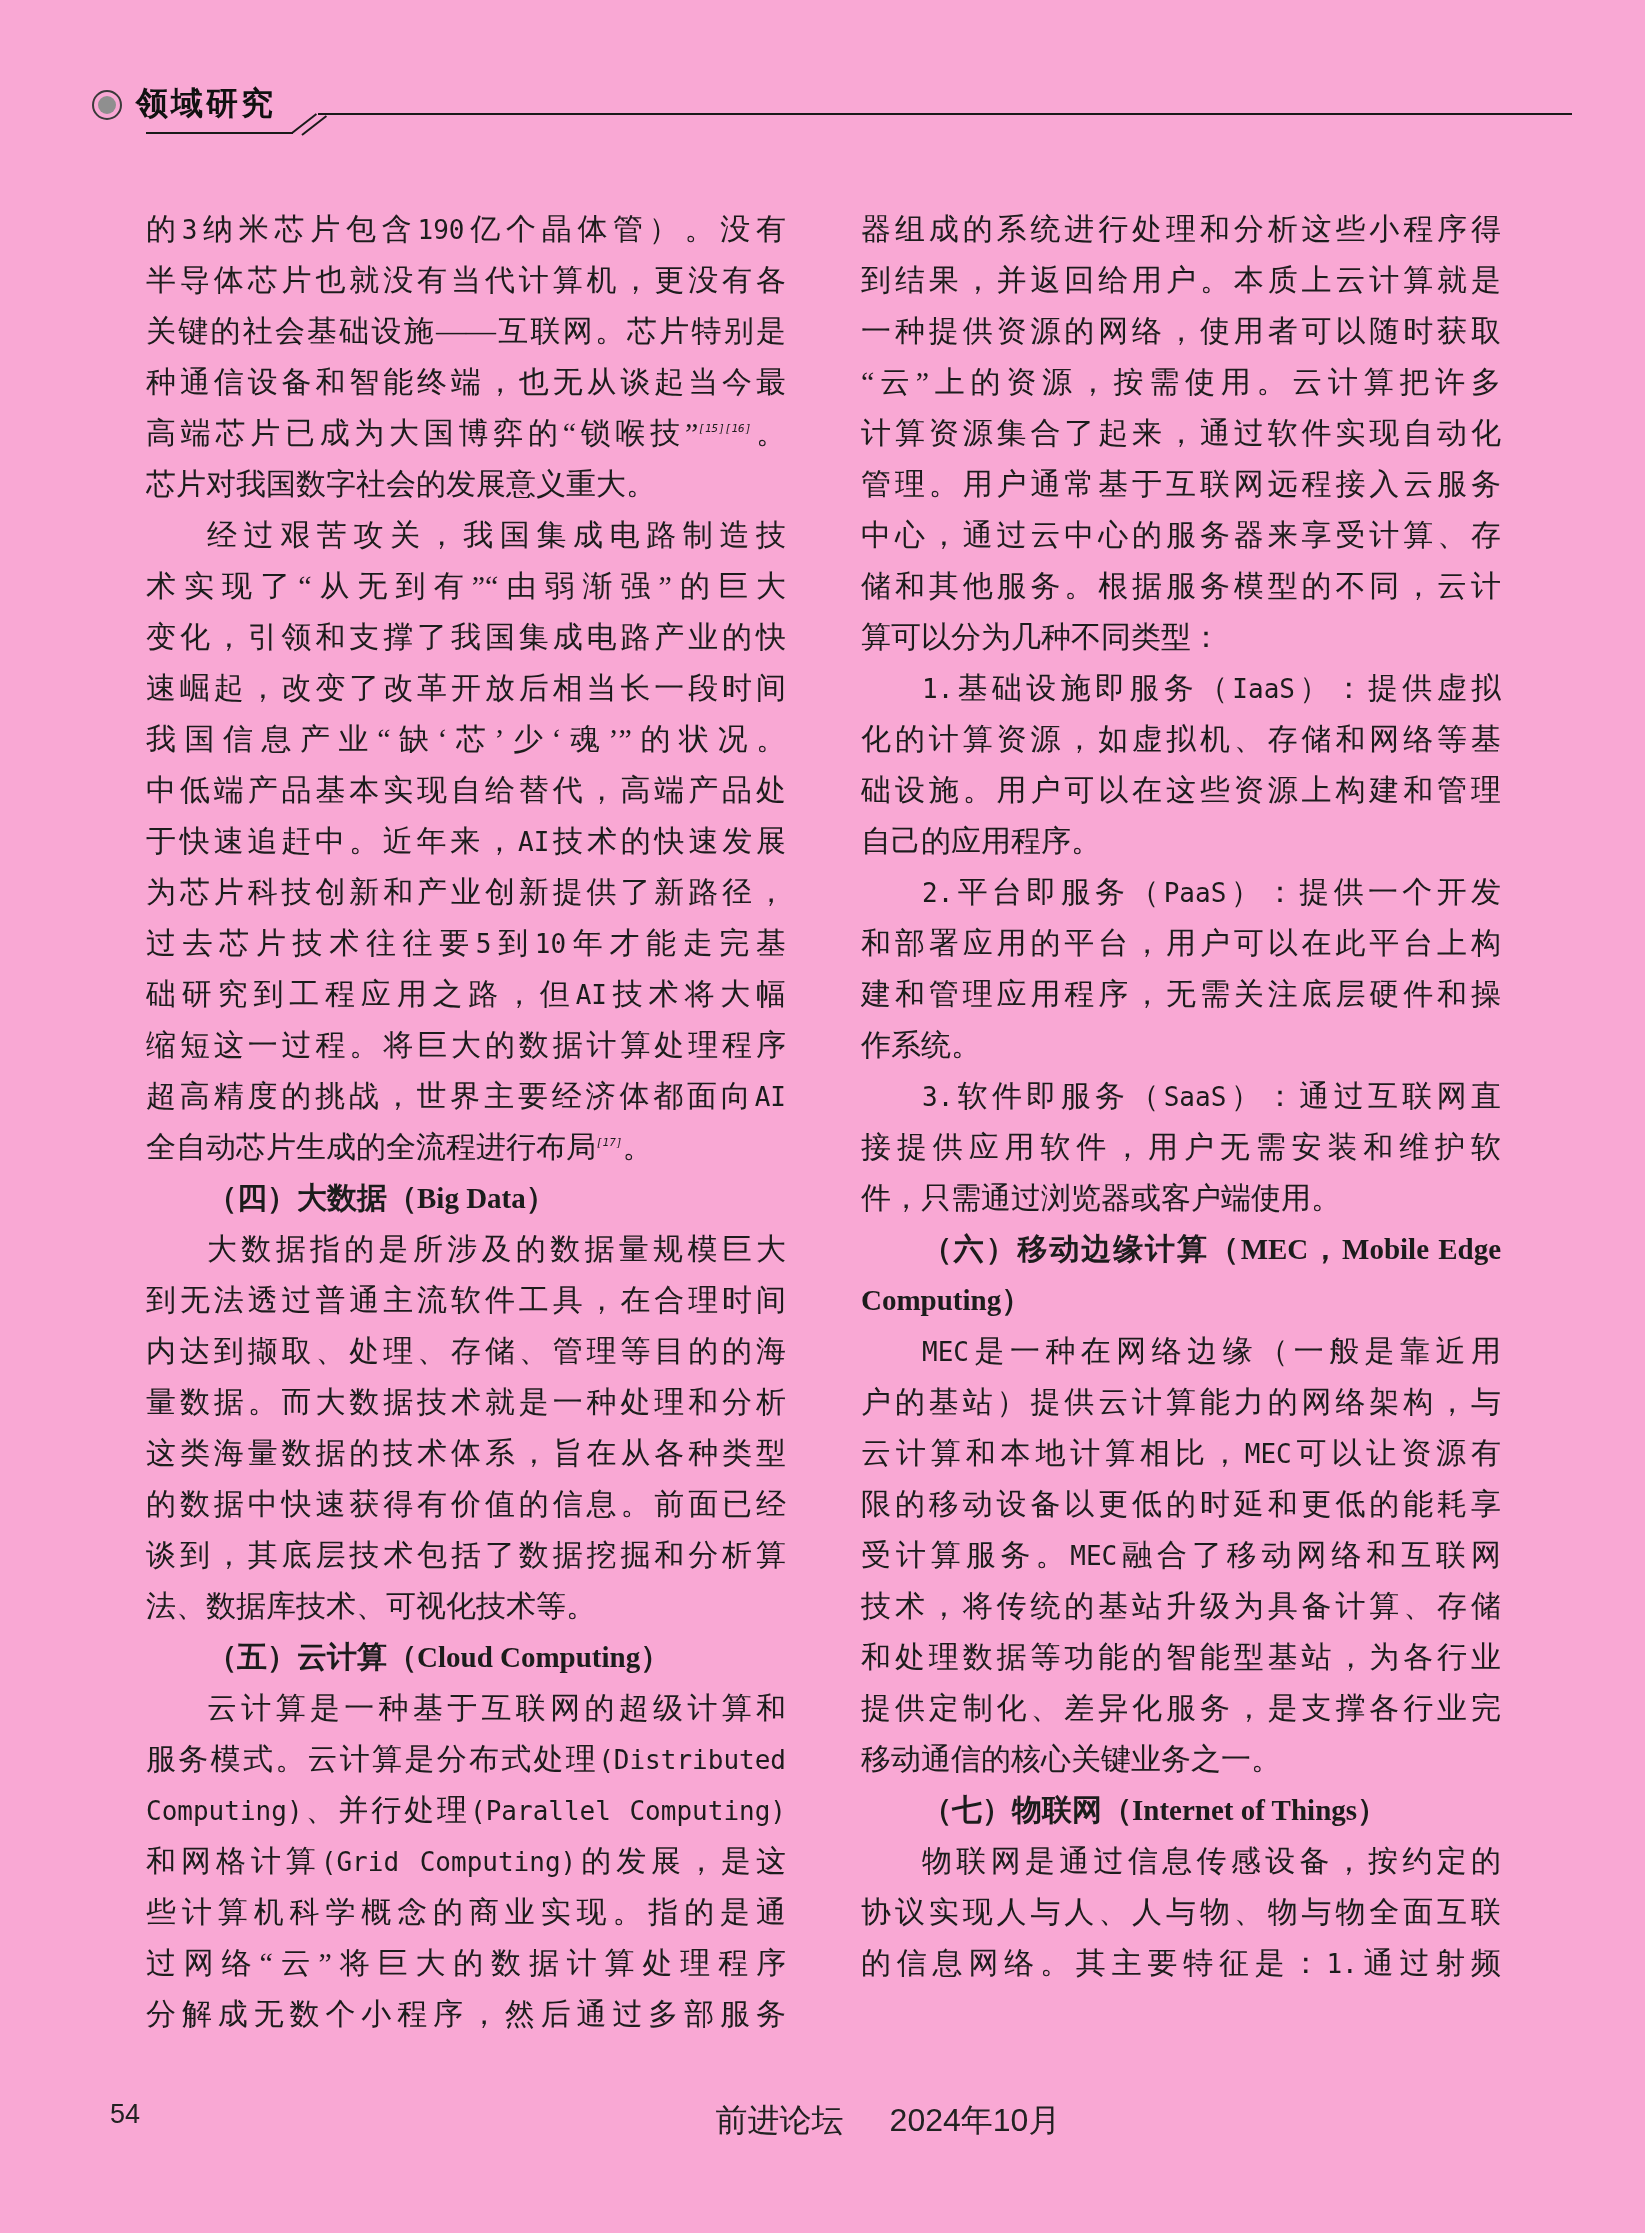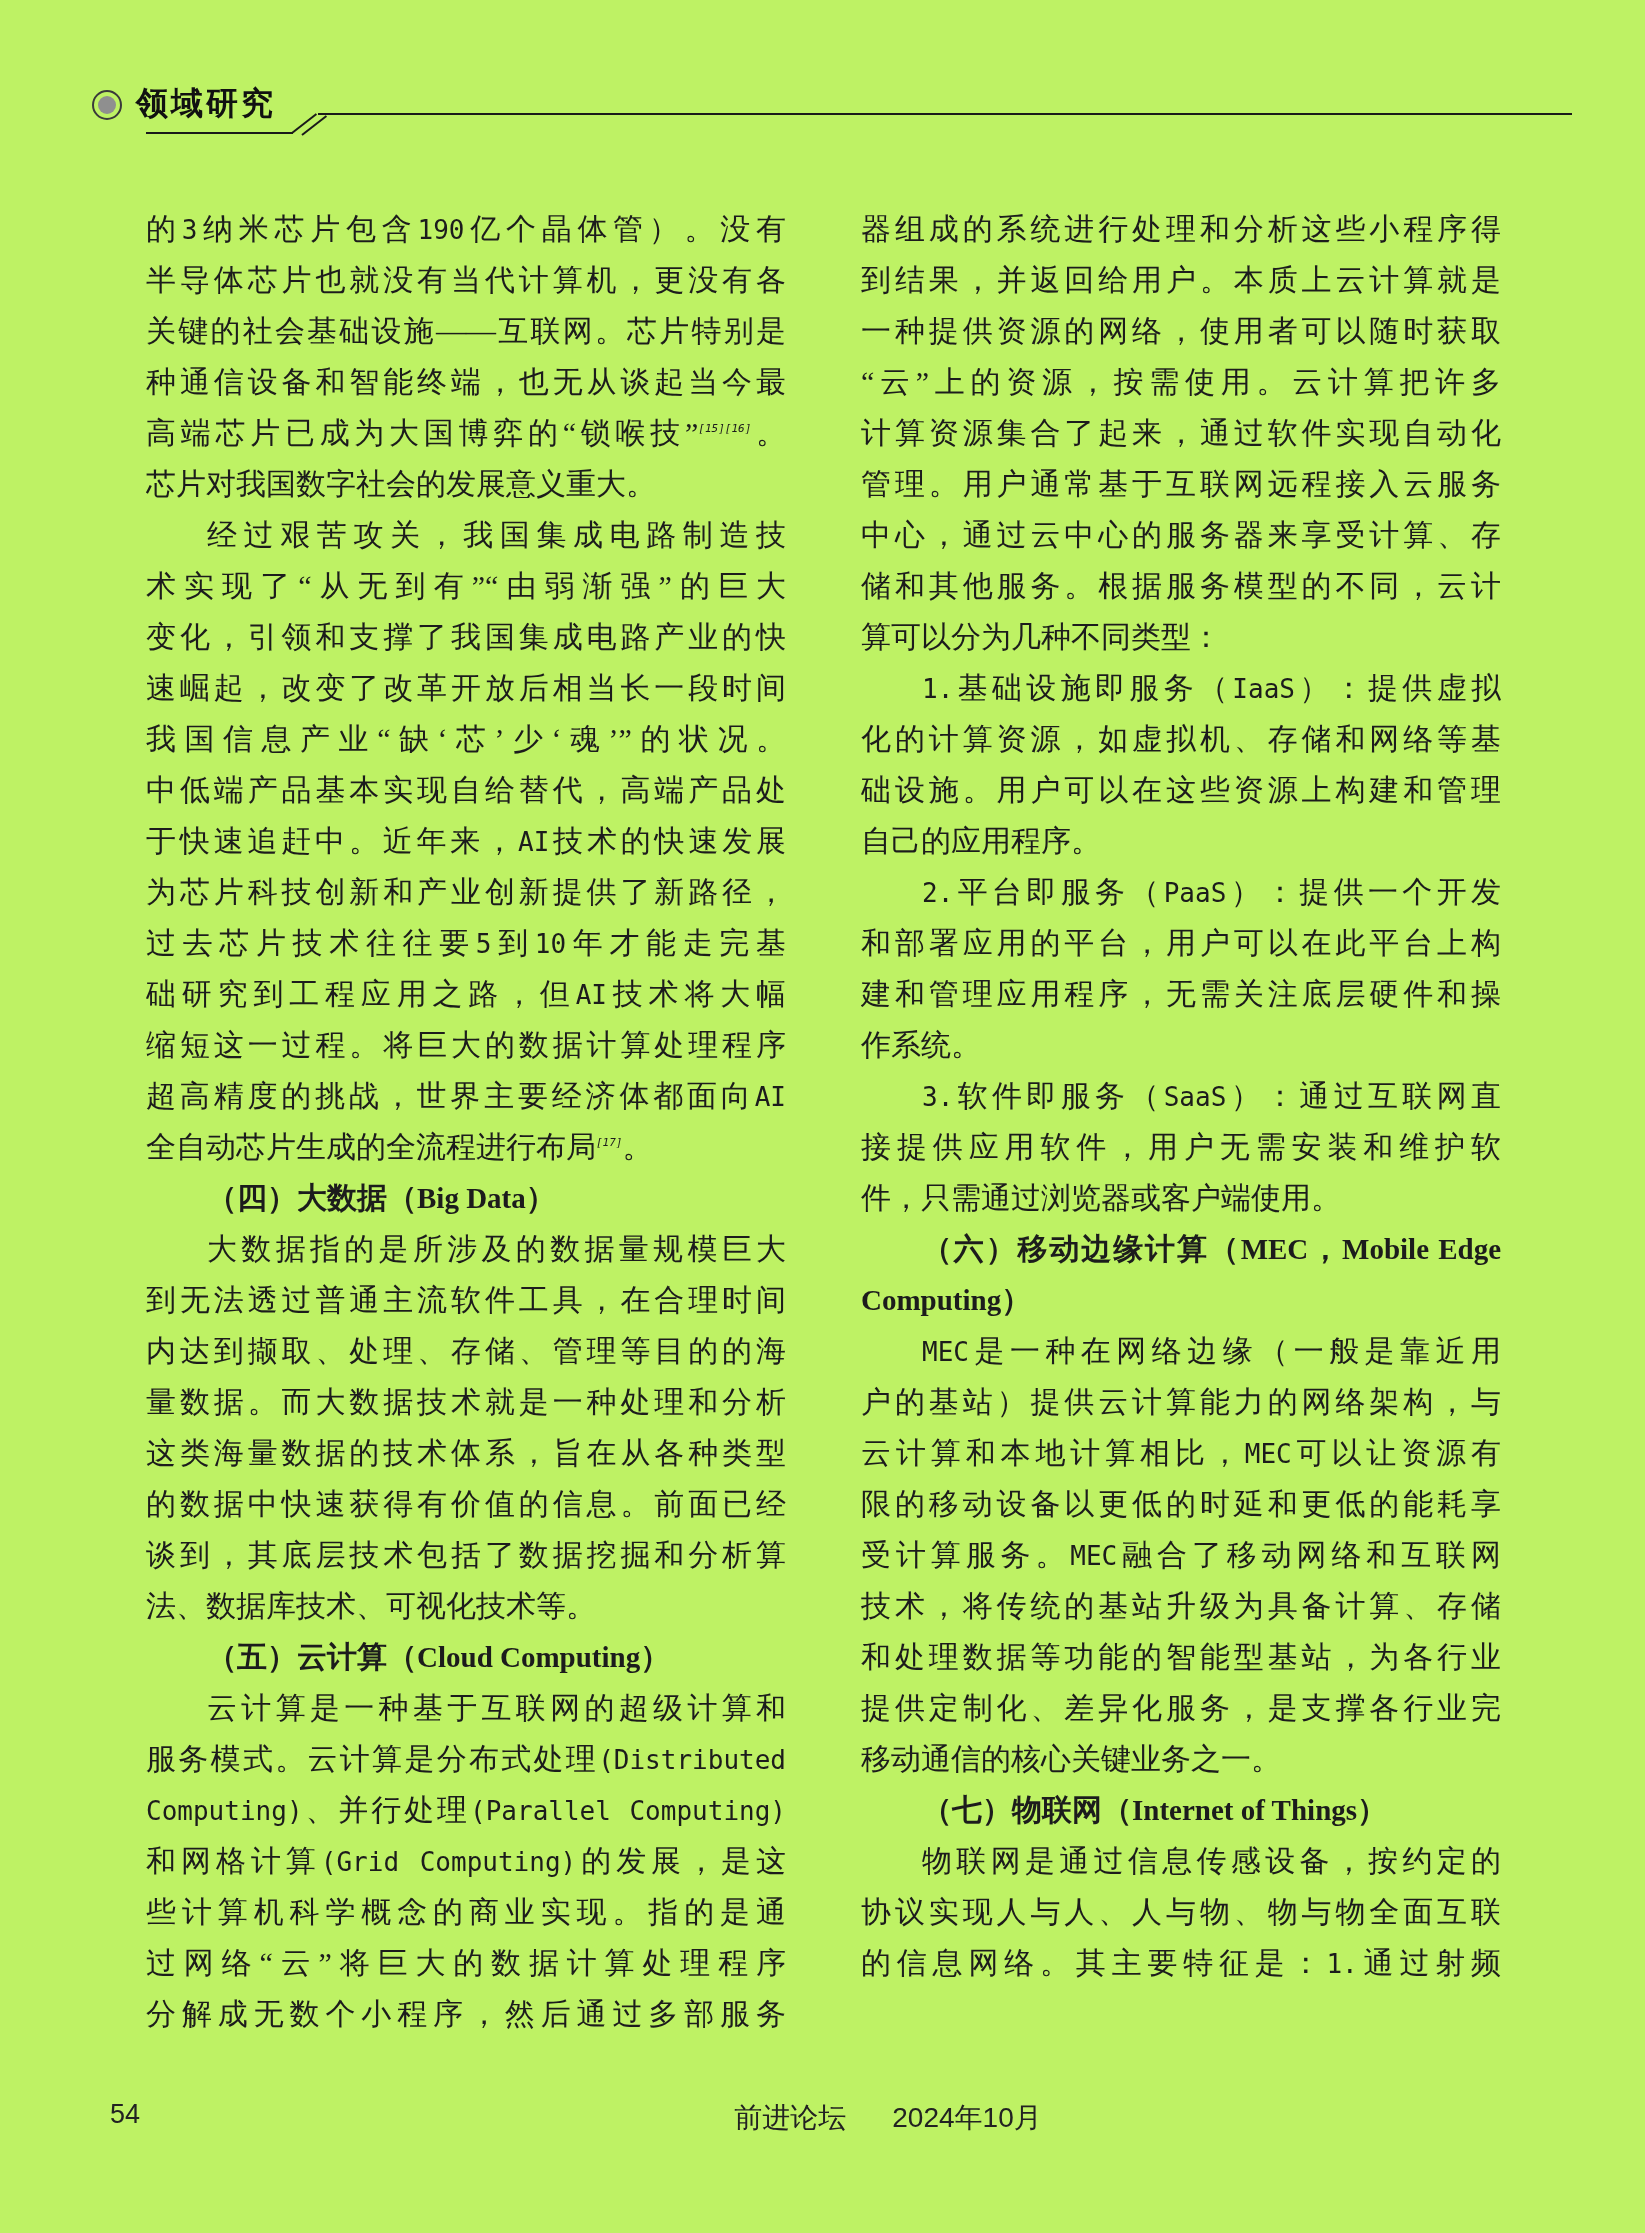--- a/index.html
+++ b/index.html
@@ -1,16 +1,16 @@
 <!DOCTYPE html>
 <html><head>
 <meta charset="utf-8">
 <style>
   html,body{margin:0;padding:0;background:#e8e8e8;}
-  .page{position:relative;width:1646px;height:2234px;background:#bef264;color:#1a1a1a;overflow:hidden;}
+  .page{position:relative;width:1646px;height:2234px;background:#f9a8d4;color:#1a1a1a;overflow:hidden;}
 
   
   .bullet{position:absolute;left:92px;top:90px;width:26px;height:26px;border:2px solid #3a3a3a;border-radius:50%;}
   .bullet-in{position:absolute;left:4px;top:4px;width:18px;height:18px;background:#8f8f8f;border-radius:50%;}
   .hdr-title{position:absolute;left:136px;top:82px;font-family:"Liberation Sans","DejaVu Sans",sans-serif;font-weight:bold;font-size:32px;letter-spacing:3px;color:#111;}
   .rule-short{position:absolute;left:146px;top:132px;width:147px;height:2px;background:#1a1a1a;}
   .slash{position:absolute;width:31px;height:2px;background:#1a1a1a;transform:rotate(-38deg);transform-origin:left center;}
   .s1{left:292px;top:132px;}
   .s2{left:302px;top:134px;}
   .rule-long{position:absolute;left:318px;top:113px;width:1254px;height:2px;background:#1a1a1a;}
@@ -25,21 +25,21 @@
   .pe{text-align-last:left;}
   .ind{text-indent:61px;}
   .head{font-weight:700;}
   .lat{font-family:"DejaVu Sans Mono","Liberation Mono",monospace;font-size:26px;}
   .head .lat{font-family:inherit;font-size:29px;}
   .sup{font-family:"DejaVu Sans Mono","Liberation Mono",monospace;font-size:11px;position:relative;top:-11px;letter-spacing:0;font-style:italic;}
 
   
   .ftr-num{position:absolute;left:110px;top:2099px;font-family:"Liberation Sans","DejaVu Sans",sans-serif;font-size:27px;color:#222;text-align:right;}
   .ftr-center{position:absolute;left:888px;top:2099px;transform:translateX(-50%);white-space:nowrap;
-              font-family:"Liberation Sans","DejaVu Sans",sans-serif;font-size:28px;color:#222;}
+              font-family:"Liberation Sans","DejaVu Sans",sans-serif;font-size:32px;color:#222;}
   .ftr-gap{display:inline-block;width:46px;}
 </style>
 </head>
 <body>
 
 <div class="page">
   <div>
     <span class="bullet">
         <span class="bullet-in"></span>
       </span>

